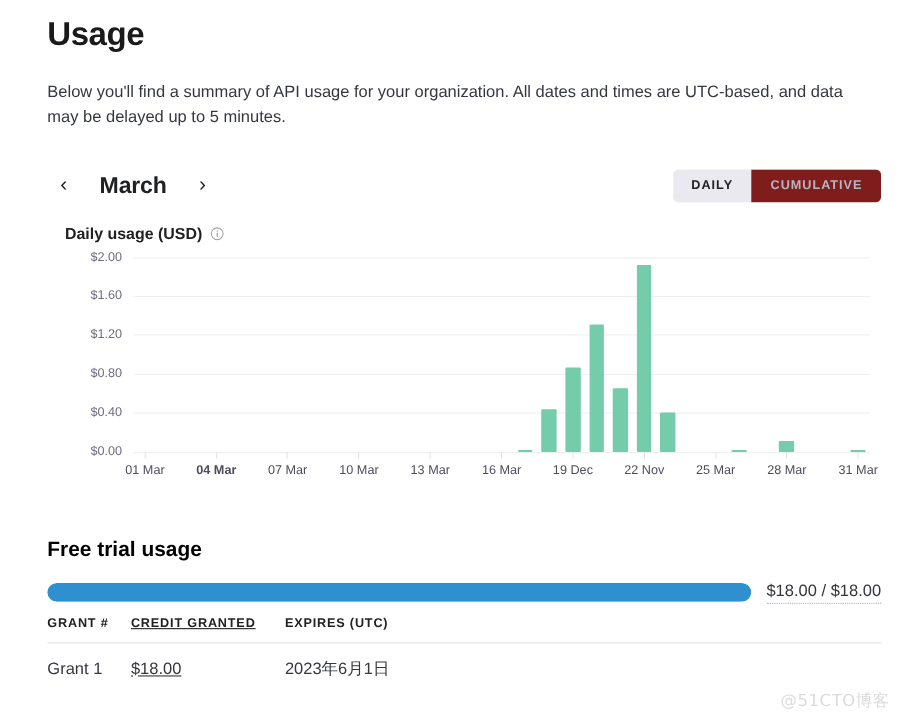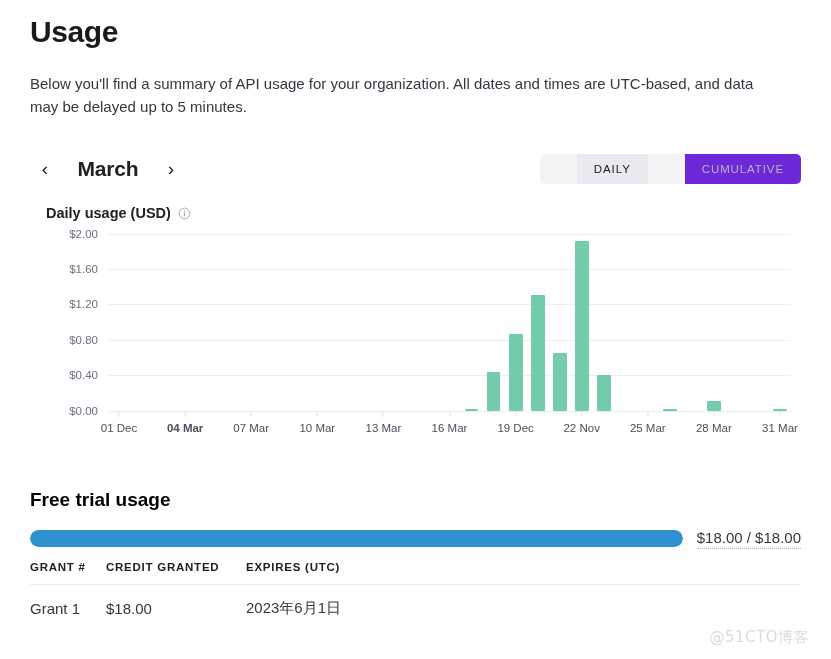--- a/index.html
+++ b/index.html
@@ -5,21 +5,21 @@
   * { box-sizing: border-box; }
   html, body { margin:0; padding:0; }
   body {
     width: 831px; height: 659px;
     background: #ffffff;
     font-family: "Liberation Sans", sans-serif;
     color: #202123;
     overflow: hidden;
     position: relative;
   }
-  .page { padding: 14px 30px 0 30px; position: relative; height: 100%; }
+  .page { padding: 14px 30px 0 43px; position: relative; height: 100%; }
 
   .page-title {
     font-size: 30px; font-weight: 700; letter-spacing: -0.4px;
     color: #1a1a1a; margin: 0 0 22px 0; line-height: 1.2;
   }
   .intro {
     font-size: 15px; line-height: 1.55; color: #353740;
     max-width: 745px; margin: 0 0 34px 0;
   }
 
@@ -36,27 +36,26 @@
   }
   .month-label {
     font-size: 21px; font-weight: 700; color: #202123; letter-spacing: -0.2px;
     padding: 0 16px; min-width: 96px; text-align: center;
   }
 
   .toggle-group {
     display: flex; border-radius: 5px; overflow: hidden; background: #f4f4f6;
   }
   .toggle-btn {
-    font-size: 11.5px; font-weight: 400; letter-spacing: 0.9px;
+    font-size: 11.5px; font-weight: 700; letter-spacing: 0.9px;
     padding: 9px 17px; cursor: pointer; border: none; background: transparent;
     font-family: "Liberation Sans", sans-serif;
-    margin-left: 37px;
   }
   .toggle-btn.active { background: #e9e9ef; color: #202123; }
-  .toggle-btn.inactive { background: #6d28d9; color: #b6b6c0; }
+  .toggle-btn.inactive { background: #7f1d1d; color: #b6b6c0; }
 
   
   .chart-title-row { display:flex; align-items:center; gap:7px; margin: 0 0 8px 16px; }
   .chart-title { font-size: 14.5px; font-weight: 700; color: #202123; }
   .info-icon { width: 13px; height: 13px; display:block; }
 
   .chart-area { position: relative; height: 212px; margin-left: 0; }
   .plot {
     position: absolute; left: 78px; right: 10px; top: 5px; height: 177px;
   }
@@ -99,21 +98,21 @@
   table.grants { border-collapse: collapse; margin-top: 12px; width: 100%; }
   table.grants th {
     text-align: left; font-size: 11.5px; font-weight: 700; letter-spacing: 0.75px;
     color: #202123; padding: 0 0 11px 0; border-bottom: 1px solid #ececf1;
     white-space: nowrap;
   }
   table.grants td {
     font-size: 15px; color: #353740; padding: 14px 0 0 0; white-space: nowrap;
   }
   table.grants th:nth-child(1), table.grants td:nth-child(1) { width: 76px; }
-  table.grants th:nth-child(2), table.grants td:nth-child(2) { width: 140px; }
+  table.grants th:nth-child(2), table.grants td:nth-child(2) { width: 140px; text-decoration: underline; }
   table.grants th:nth-child(3), table.grants td:nth-child(3) { width: auto; }
 
   .watermark {
     position: absolute; right: 22px; bottom: 12px;
     font-size: 15px; color: #dcdcdc; letter-spacing: 0.5px;
     font-family: "DejaVu Sans", sans-serif;
   }
 </style>
 </head>
 <body>
@@ -253,21 +252,21 @@
           <div class="barcell">
             <div class="bar" title="30 Mar — 0" style="height: 0px; background: rgb(116, 204, 171);"></div>
           </div>
           <div class="barcell">
             <div class="bar" title="31 Mar — 0.01" style="height: 2px; background: rgb(116, 204, 171);"></div>
           </div>
         </div>
     </div>
     <div class="xaxis" id="xaxis">
         <div class="tickline" style="left: 1.6129%;"></div>
-        <div class="xlabel" style="left: 1.6129%;">01 Dec</div>
+        <div class="xlabel" style="left: 1.6129%;">01 Mar</div>
         <div class="tickline" style="left: 11.2903%;"></div>
         <div class="xlabel" style="left: 11.2903%; font-weight: bold;">04 Mar</div>
         <div class="tickline" style="left: 20.9677%;"></div>
         <div class="xlabel" style="left: 20.9677%;">07 Mar</div>
         <div class="tickline" style="left: 30.6452%;"></div>
         <div class="xlabel" style="left: 30.6452%;">10 Mar</div>
         <div class="tickline" style="left: 40.3226%;"></div>
         <div class="xlabel" style="left: 40.3226%; text-align: right;">13 Mar</div>
         <div class="tickline" style="left: 50%;"></div>
         <div class="xlabel" style="left: 50%;">16 Mar</div>

